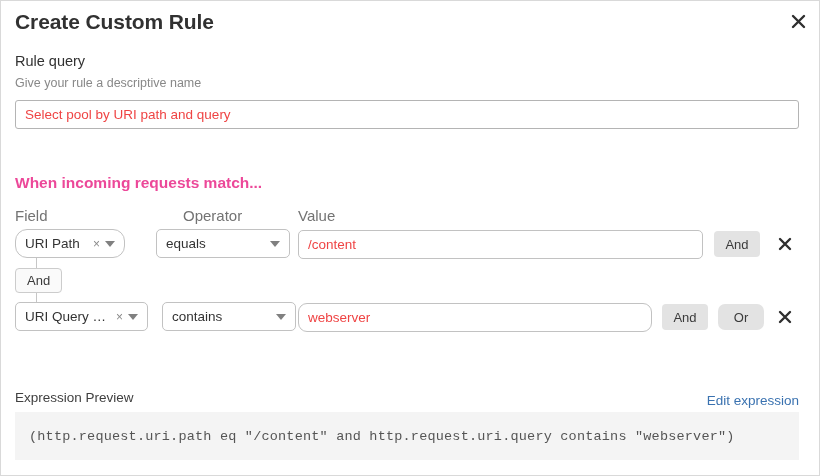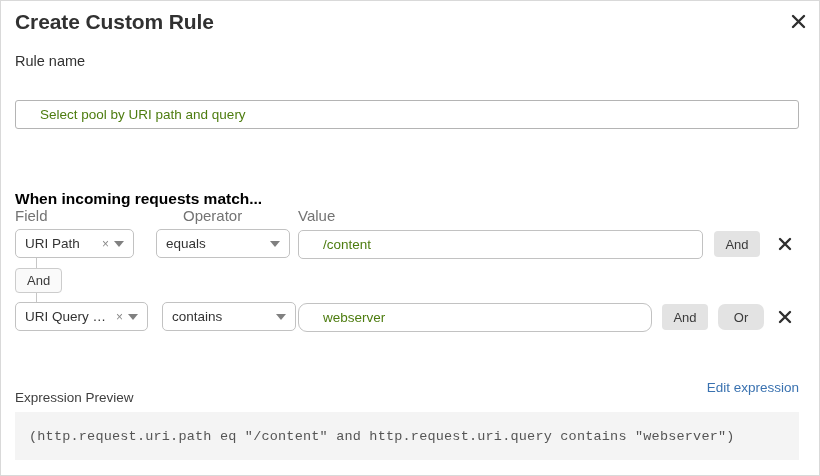--- a/index.html
+++ b/index.html
@@ -63,35 +63,34 @@
   }
   .text-input {
     position: absolute;
     box-sizing: border-box;
     height: 29px;
     border: 1px solid #b4b4b4;
     border-radius: 3px;
     background: #ffffff;
     font-family: "Liberation Sans", sans-serif;
     font-size: 13.5px;
-    color: #4d7c0f;
-    padding: 0 24px;
+    color: #ef4444;
+    padding: 0 9px;
     outline: none;
   }
   .text-input::placeholder { color: #9a9a9a; }
 
   
   .match-heading {
     position: absolute;
     left: 14px;
     top: 173px;
     font-size: 15.5px;
     font-weight: bold;
-    color: #000000;
-    margin-top: 16px;
+    color: #ec4899;
   }
   .col-head {
     position: absolute;
     top: 206px;
     font-size: 15px;
     color: #737373;
   }
 
   
   .select-box {
@@ -189,21 +188,21 @@
   .exp-label {
     position: absolute;
     left: 14px;
     top: 389px;
     font-size: 13.5px;
     color: #3f3f3f;
   }
   .exp-link {
     position: absolute;
     right: 20px;
-    top: 379px;
+    top: 392px;
     font-size: 13.5px;
     color: #3a72b0;
     text-decoration: none;
     cursor: pointer;
   }
   .exp-box {
     position: absolute;
     left: 14px;
     top: 411px;
     width: 784px;
@@ -227,30 +226,31 @@
 
 <div id="dialog">
 
   <div class="dialog-title">Create Custom Rule</div>
   <div class="close-btn">
     <svg width="15" height="15" viewBox="0 0 15 15" aria-hidden="true">
       <path d="M2 2 L13 13 M13 2 L2 13" stroke="#2f2f2f" stroke-width="2.4" stroke-linecap="round"></path>
     </svg>
   </div>
 
-  <div class="section-label" style="top:52px;">Rule name</div>
+  <div class="section-label" style="top:52px;">Rule query</div>
+  <div class="section-sub" style="top:75px;">Give your rule a descriptive name</div>
   <input class="text-input" style="left: 14px; top: 99px; width: 784px;" value="Select pool by URI path and query">
 
   <div class="match-heading">When incoming requests match...</div>
 
   <div class="col-head" style="left:14px;">Field</div>
   <div class="col-head" style="left:171px;margin-left:11px;">Operator</div>
   <div class="col-head" style="left:297px;">Value</div>
 
-  <div class="select-box" style="left:14px; top:228px; width:119px;">
+  <div class="select-box" style="left:14px; top:228px; width:110px;border-radius:12px;">
     <span class="select-value">URI Path</span>
     <span class="select-clear">×</span>
     <span class="select-caret">
         <i class="caret-tri"></i>
       </span>
   </div>
 
   <div class="select-box" style="left:155px; top:228px; width:134px;justify-content:space-between;">
     <span class="select-value">equals</span>
     <span class="select-caret">

